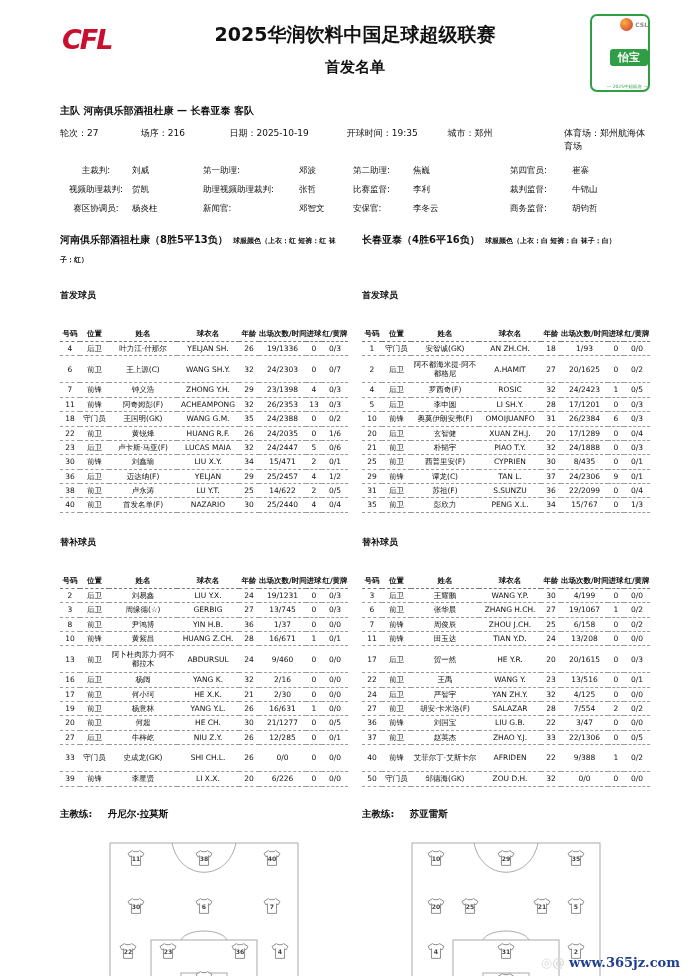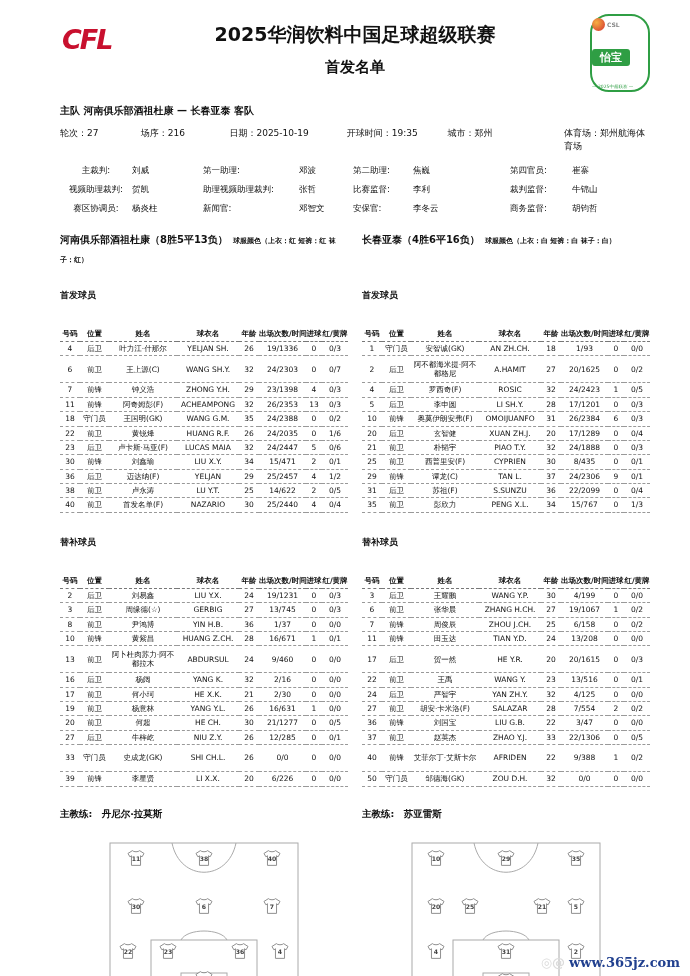--- a/index.html
+++ b/index.html
@@ -4,21 +4,21 @@
 <style>
   html,body{margin:0;padding:0;background:#fff;}
   body{width:690px;height:976px;position:relative;overflow:hidden;
        font-family:"DejaVu Sans","Liberation Sans",sans-serif;color:#111;}
   .page{padding:14px 40px 0 60px;position:relative;}
   
   .hdr{position:relative;height:86px;}
   .logo-left{position:absolute;left:2px;top:10px;color:#c8102e;font-weight:900;
              font-style:italic;font-size:27px;letter-spacing:-2px;}
   .logo-right{position:absolute;right:0px;top:0px;width:56px;height:74px;border:2px solid #2f9e44;
-              border-radius:19px;background:#fff;display:flex;flex-direction:column;align-items:flex-start;
+              border-radius:7px;background:#fff;display:flex;flex-direction:column;align-items:flex-end;
               justify-content:center;gap:18px;}
   .crest{display:flex;align-items:center;gap:2px;}
   .crest .ball{width:13px;height:13px;border-radius:50%;background:radial-gradient(circle at 35% 35%,#f6b042,#d32f2f);}
   .crest .csl{font-size:6px;color:#888;font-weight:bold;}
   .brand{background:#2f9e44;color:#fff;font-weight:bold;font-size:11px;padding:1px 8px;border-radius:3px;}
   .season{font-size:4.5px;color:#2f9e44;white-space:nowrap;}
   .title{font-size:19px;font-weight:bold;text-align:center;margin:0;padding-top:8px;}
   .subtitle{font-size:15px;font-weight:bold;text-align:center;margin-top:10px;}
   
   .teamsline{font-weight:bold;font-size:10px;margin-top:4px;}
@@ -42,21 +42,21 @@
   .teamline{font-size:10px;font-weight:bold;}
   .kit{font-size:7px;font-weight:bold;}
   .seclabel{font-size:9px;font-weight:bold;margin-top:10px;}
   table{width:288px;border-collapse:collapse;table-layout:fixed;font-size:7.5px;margin-top:12px;}
   th{font-weight:bold;padding:2px 0;border-bottom:1px dashed #777;white-space:nowrap;text-align:center;}
   td{text-align:center;border-bottom:1px dashed #999;padding:2px 1px;line-height:1.25;word-break:break-all;}
   tr.tall td{height:22px;}
   col.c1{width:20px}col.c2{width:29px}col.c3{width:68px}col.c4{width:62px}
   col.c5{width:20px}col.c6{width:47px}col.c7{width:16px}col.c8{width:26px}
   .coachline{font-size:9.5px;font-weight:bold;margin-top:8px;}
-  .coachline .cname{margin-left:6px;text-align:center;}
+  .coachline .cname{margin-left:12px;text-align:center;}
   
   .pitchwrap{width:190px;margin:8px auto 0;position:relative;}
   .pitch{position:relative;width:190px;height:150px;}
   .pitch svg.lines{position:absolute;left:0;top:0;}
   .jersey{position:absolute;transform:translate(-50%,-50%);}
   
   .watermark{position:absolute;right:10px;bottom:6px;font-size:13px;display:flex;align-items:center;gap:4px;}
   .wm-faint{color:#dcdcdc;font-weight:bold;}
   .wm-link{color:#21408f;font-weight:bold;font-family:"DejaVu Serif","Liberation Serif",serif;}
 </style>

